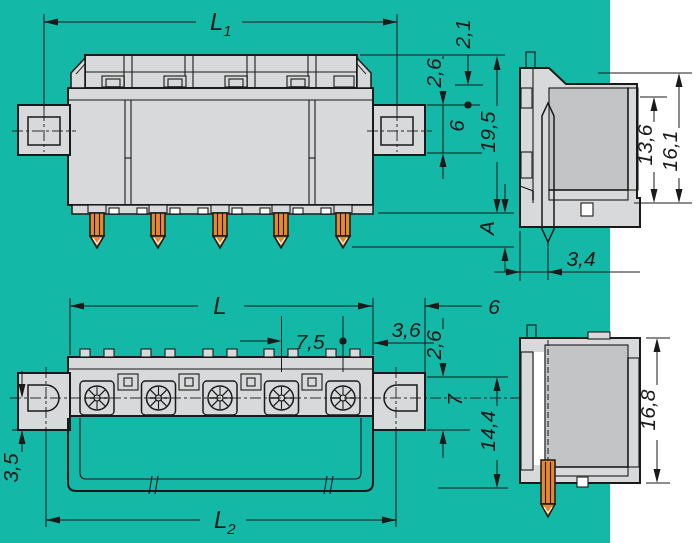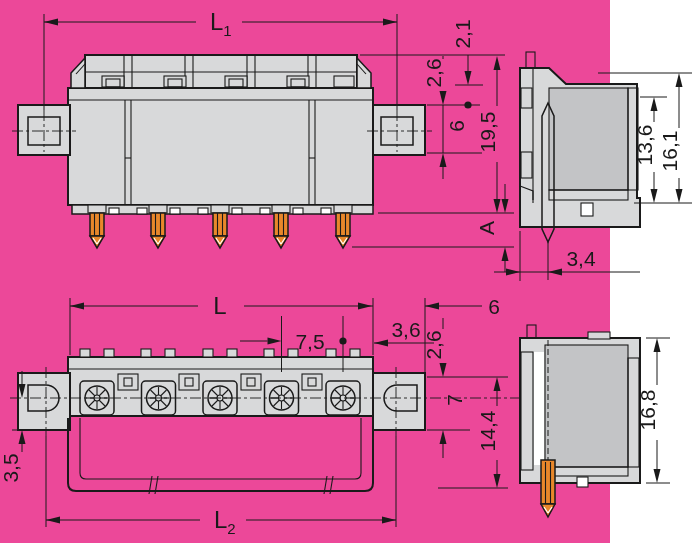--- a/index.html
+++ b/index.html
@@ -1,16 +1,16 @@
 <!DOCTYPE html>
 <html style="--outline: #1a1a1a; --body: #d8d9da; --inner: #c3c4c6; --pin_orange: #e8872b; --pin_hatch: #4a2800;"><head>
 <meta charset="utf-8">
 <style>
   html,body{margin:0;padding:0;background:#ffffff;}
-  .stage{width:610px;height:543px;background:#ec4899;position:relative;font-family:"Liberation Sans",sans-serif;}
+  .stage{width:610px;height:543px;background:#14b8a6;position:relative;font-family:"Liberation Sans",sans-serif;font-style:italic;}
   svg{display:block;}
   .o2{stroke:var(--outline);stroke-width:2;fill:none;stroke-linejoin:miter;}
   .o15{stroke:var(--outline);stroke-width:1.5;fill:none;}
   .o1{stroke:var(--outline);stroke-width:1.1;fill:none;}
   .dim{stroke:var(--outline);stroke-width:1;fill:none;}
   .cl{stroke:var(--outline);stroke-width:0.9;fill:none;stroke-dasharray:11 3 3 3;}
   .hid{stroke:var(--outline);stroke-width:1;fill:none;stroke-dasharray:6 3;}
   .arr{fill:var(--outline);stroke:none;}
   .fb{fill:var(--body);}
   .fi{fill:var(--inner);}

